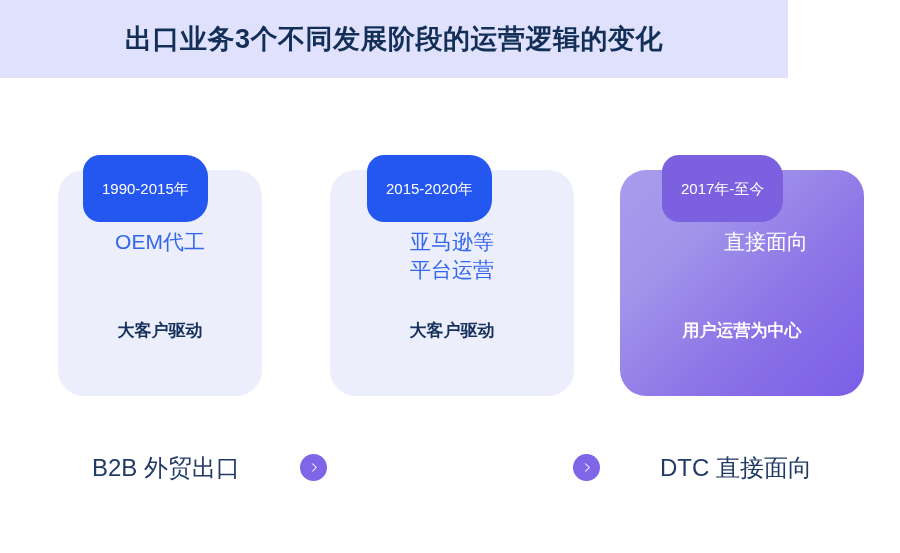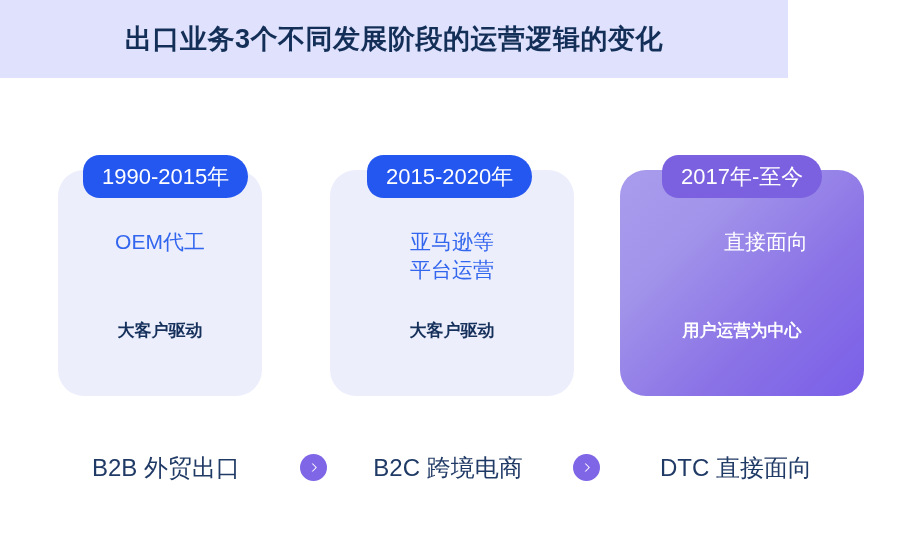--- a/index.html
+++ b/index.html
@@ -71,24 +71,24 @@
   }
   .card-body.gradient {
     background: linear-gradient(135deg, #a99bec 0%, #a294ea 28%, #8a72e6 65%, #7a5fe8 100%);
   }
 
   .badge {
     position: absolute;
     top: 0;
     height: 35px;
     line-height: 35px;
-    padding: 4px 19px;
+    padding: 16px 19px;
     border-radius: 17px 22px 22px 17px;
     color: #ffffff;
-    font-size: 22px;
+    font-size: 15px;
     white-space: nowrap;
     z-index: 3;
   }
   .badge.blue   { background: #2456f0; }
   .badge.purple { background: #7b60e0; }
 
   .badge.b0 { left: 25px; }
   .badge.b1 { left: 37px; }
   .badge.b2 { left: 42px; }
 
@@ -204,21 +204,20 @@
 
 <div class="flow-row">
   <div class="flow-label f0">B2B 外贸出口</div>
 
   <div class="flow-arrow a0">
     <svg width="13" height="13" viewBox="0 0 13 13" aria-hidden="true">
       <path d="M4.6 2.6 L8.6 6.5 L4.6 10.4 L5.9 10.4 L9.9 6.5 L5.9 2.6 Z" fill="#ffffff"></path>
     </svg>
   </div>
 
-  <div class="flow-label f1">B2C 跨境电商</div>
 
   <div class="flow-arrow a1">
     <svg width="13" height="13" viewBox="0 0 13 13" aria-hidden="true">
       <path d="M4.6 2.6 L8.6 6.5 L4.6 10.4 L5.9 10.4 L9.9 6.5 L5.9 2.6 Z" fill="#ffffff"></path>
     </svg>
   </div>
 
   <div class="flow-label f2">DTC 直接面向</div>
 </div>
 

